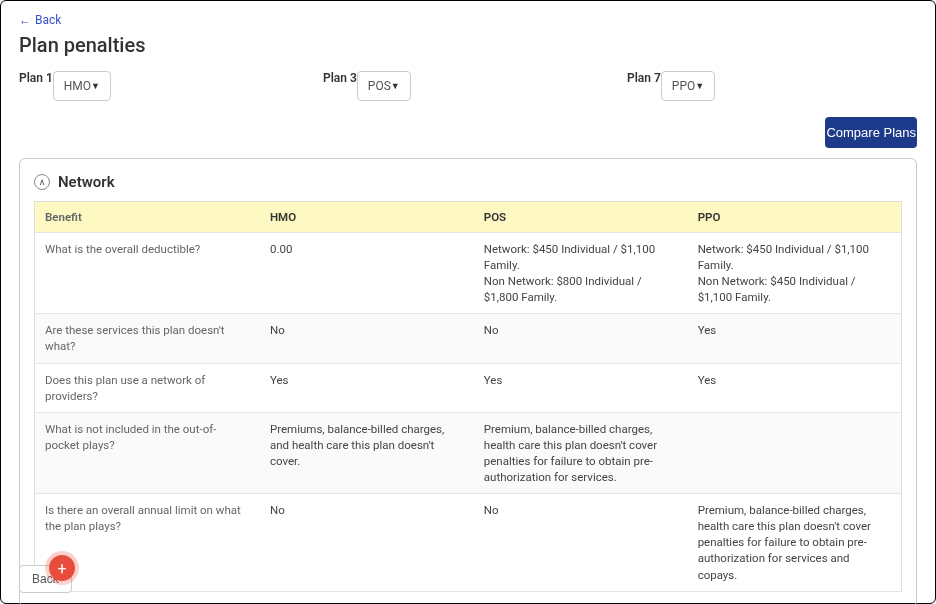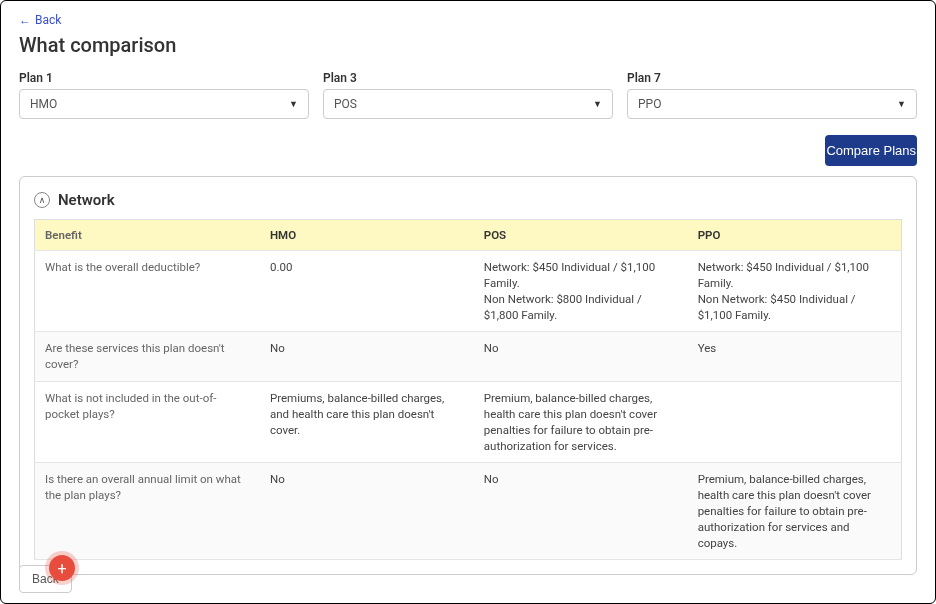--- a/index.html
+++ b/index.html
@@ -35,21 +35,20 @@
     font-weight: 500;
     color: #333;
   }
   .selectors {
     display: flex;
     gap: 14px;
   }
   .selector-col {
     flex: 1;
     display: flex;
-    flex-direction: column;
   }
   .selector-label {
     font-size: 12px;
     font-weight: 600;
     color: #333;
     margin-bottom: 4px;
   }
   .selector-box {
     border: 1px solid #ccc;
     border-radius: 4px;
@@ -163,21 +162,21 @@
 </head>
 <body>
 
 <div class="page">
 
   <div class="back-link">
     <span class="back-arrow">←</span>
     <span>Back</span>
   </div>
 
-  <h1 class="page-title">What comparison</h1>
+  <h1 class="page-title">Plan penalties</h1>
 
   <div class="selectors">
     <div class="selector-col">
       <div class="selector-label">Plan 1</div>
       <div class="selector-box">
         <span>HMO</span>
         <span class="caret">▼</span>
       </div>
     </div>
     <div class="selector-col">
@@ -222,23 +221,29 @@
         </tr>
       </thead>
       <tbody id="table-body">
           <tr>
             <td class="cell-multi">What is the overall deductible?</td>
             <td class="cell-multi">0.00</td>
             <td class="cell-multi">Network: $450 Individual / $1,100 Family.<br>Non Network: $800 Individual / $1,800 Family.</td>
             <td class="cell-multi">Network: $450 Individual / $1,100 Family.<br>Non Network: $450 Individual / $1,100 Family.</td>
           </tr>
           <tr>
-            <td class="cell-multi">Are these services this plan doesn't cover?</td>
-            <td class="cell-multi">No</td>
-            <td class="cell-multi">No</td>
+            <td class="cell-multi">Are these services this plan doesn't what?</td>
+            <td class="cell-multi">No</td>
+            <td class="cell-multi">No</td>
+            <td class="cell-multi">Yes</td>
+          </tr>
+          <tr>
+            <td class="cell-multi">Does this plan use a network of providers?</td>
+            <td class="cell-multi">Yes</td>
+            <td class="cell-multi">Yes</td>
             <td class="cell-multi">Yes</td>
           </tr>
           <tr>
             <td class="cell-multi">What is not included in the out-of-pocket plays?</td>
             <td class="cell-multi">Premiums, balance-billed charges, and health care this plan doesn't cover.</td>
             <td class="cell-multi">Premium, balance-billed charges, health care this plan doesn't cover penalties for failure to obtain pre-authorization for services.</td>
             <td class="cell-multi"></td>
           </tr>
           <tr>
             <td class="cell-multi">Is there an overall annual limit on what the plan plays?</td>

